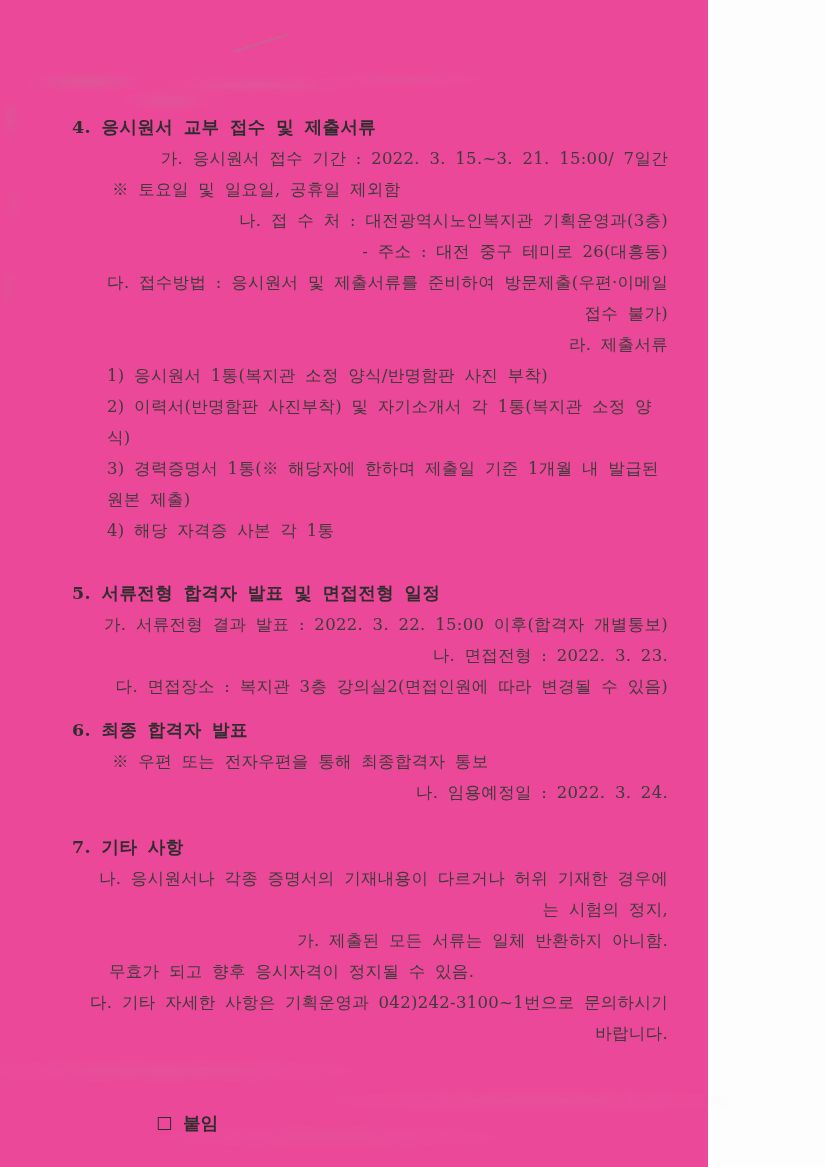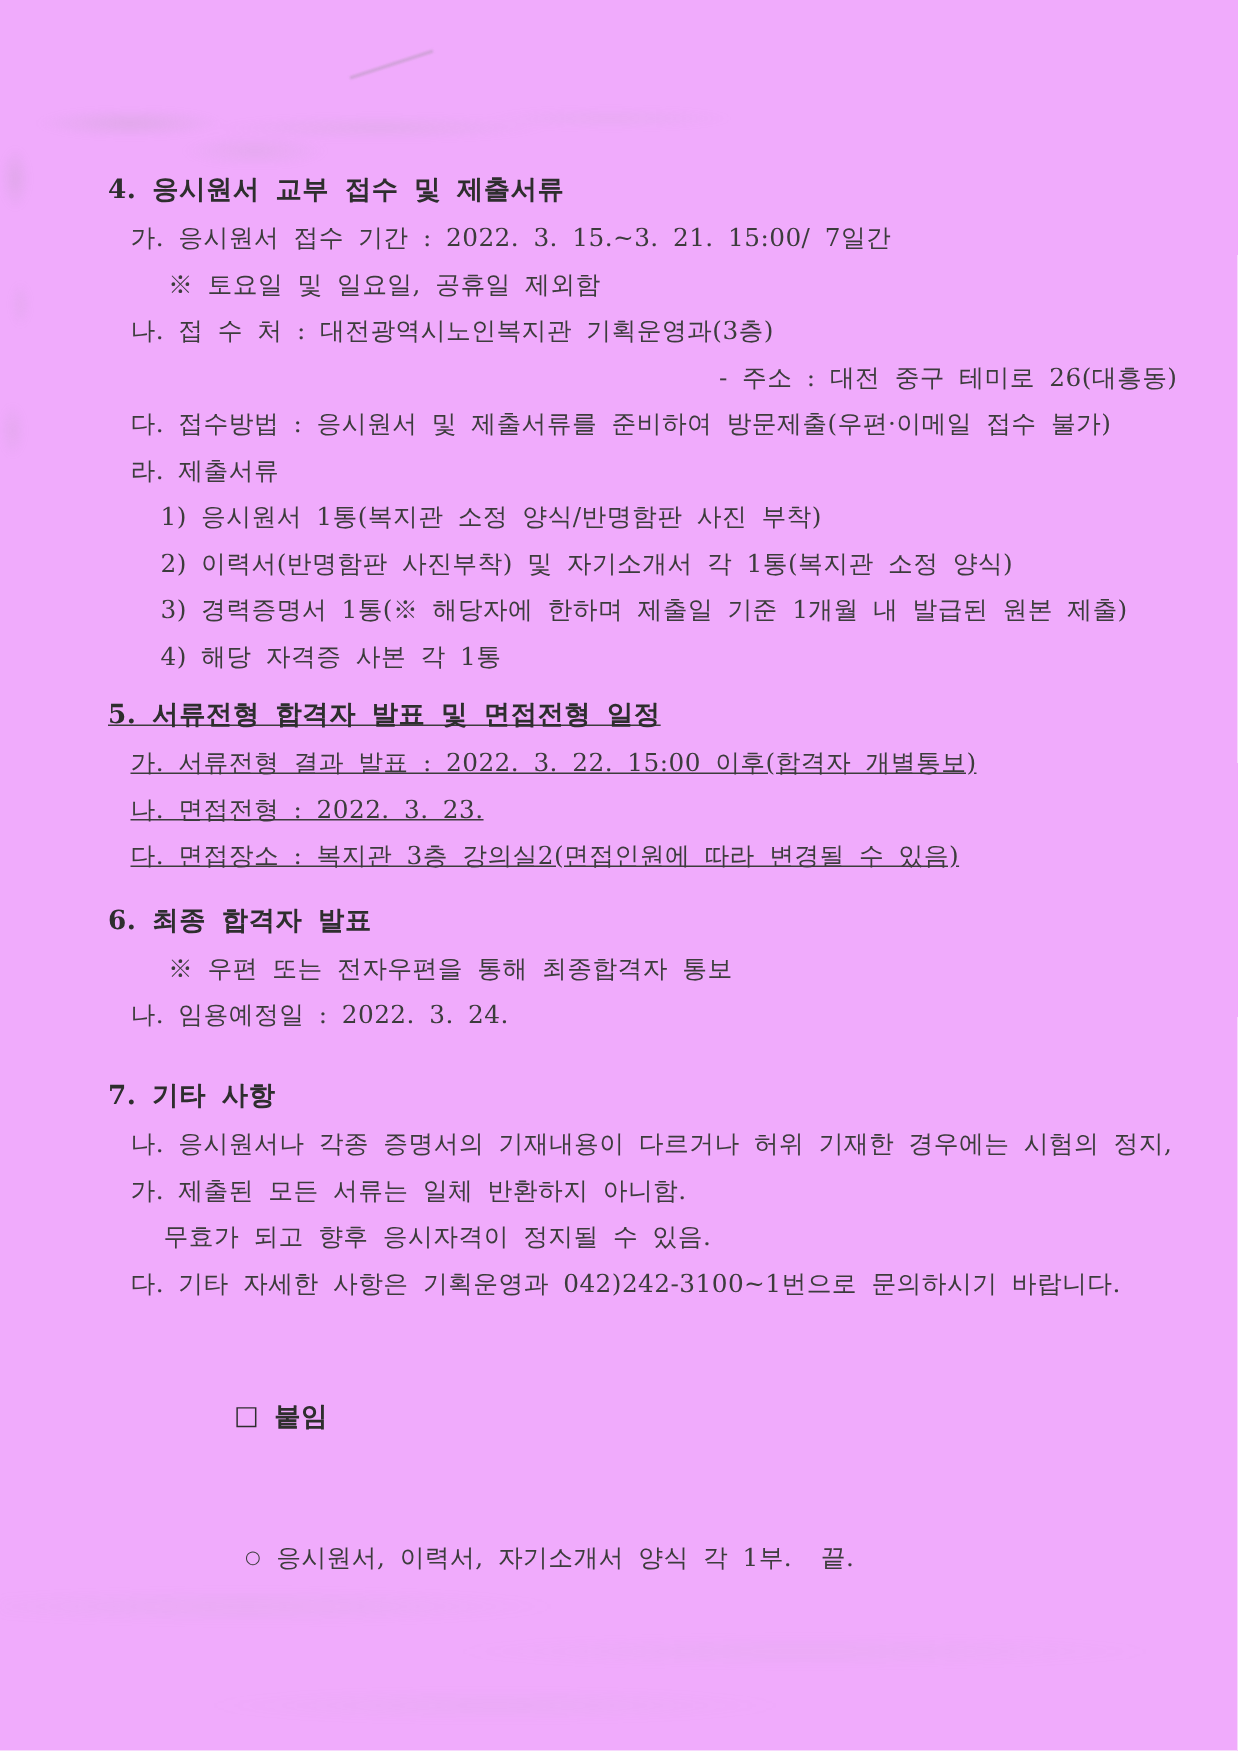--- a/index.html
+++ b/index.html
@@ -4,22 +4,22 @@
 <style>
   * { margin: 0; padding: 0; box-sizing: border-box; }
   html, body {
     width: 825px; height: 1167px;
     background: #fdfdfd;
     font-family: "DejaVu Serif", "Liberation Serif", serif;
     overflow: hidden;
   }
   .page {
     position: relative;
-    width: 825px; height: 1167px;
-    background: #f0abfc;
+    width: 708px; height: 1167px;
+    background: #ec4899;
     color: #3c3c3c;
   }
   .doc {
     position: absolute;
     top: 112px; left: 72px; right: 40px;
   }
   .line {
     font-size: 16.5px;
     line-height: 31px;
     white-space: pre-wrap;
@@ -28,26 +28,26 @@
     color: #3c3c3c;
   }
   .sec-heading, .attach-heading {
     font-size: 17.5px;
     font-weight: 700;
     line-height: 31px;
     color: #2e2e2e;
     letter-spacing: 0.4px;
     word-spacing: 4px;
   }
-  .lv1   { margin-left: 15px; }
+  .lv1   { margin-left: 15px; text-align: right; }
   .note  { margin-left: 40px; }
   .dash  { margin-left: 26px; text-align: right; }
   .num   { margin-left: 35px; }
   .cont  { margin-left: 37px; }
-  .sec-5 { margin-top: 9px; text-decoration: underline; }
+  .sec-5 { margin-top: 32px; }
   .sec-6 { margin-top: 13px; }
   .sec-7 { margin-top: 24px; }
   .attach { margin-top: 28px; }
   .attach-box {
     display: inline-block;
     font-weight: 400;
     margin-right: 10px;
     transform: translateY(-1px);
   }
   .bullet {

